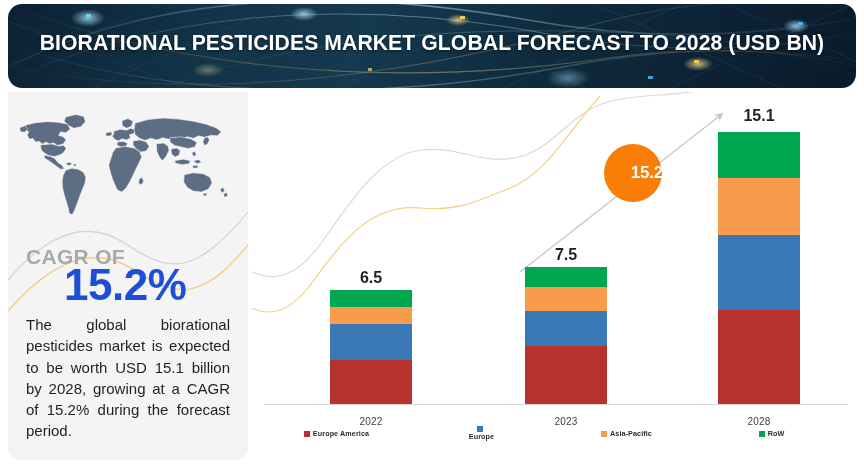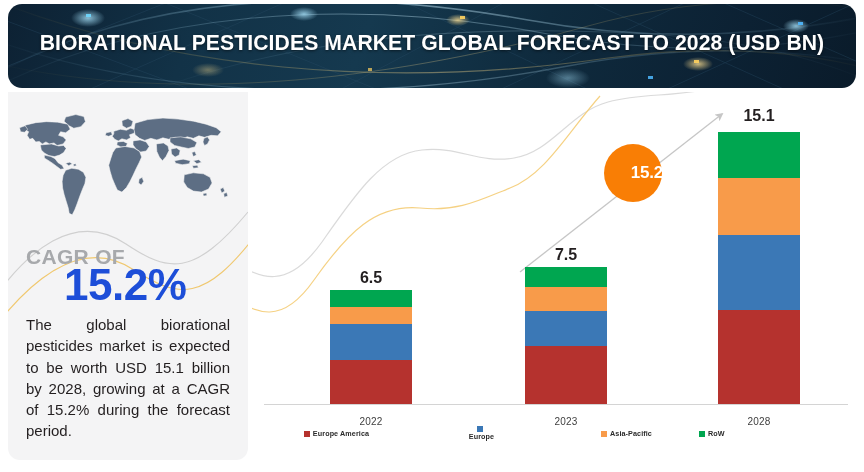--- a/index.html
+++ b/index.html
@@ -442,20 +442,20 @@
         <span class="legend-label">Europe America</span>
       </div>
       <div class="legend-item" style="width:25%; justify-content:flex-start;flex-direction:column;">
         <span class="legend-swatch" style="background:#3b78b6;"></span>
         <span class="legend-label">Europe</span>
       </div>
       <div class="legend-item" style="width:25%; justify-content:center;">
         <span class="legend-swatch" style="background:#f89b4a;"></span>
         <span class="legend-label">Asia-Pacific</span>
       </div>
-      <div class="legend-item" style="width:25%; ">
+      <div class="legend-item" style="width:25%; justify-content:center;">
         <span class="legend-swatch" style="background:#00a650;"></span>
         <span class="legend-label">RoW</span>
       </div>
     </div>
 
   </div>
 </div>
 
 </body></html>

